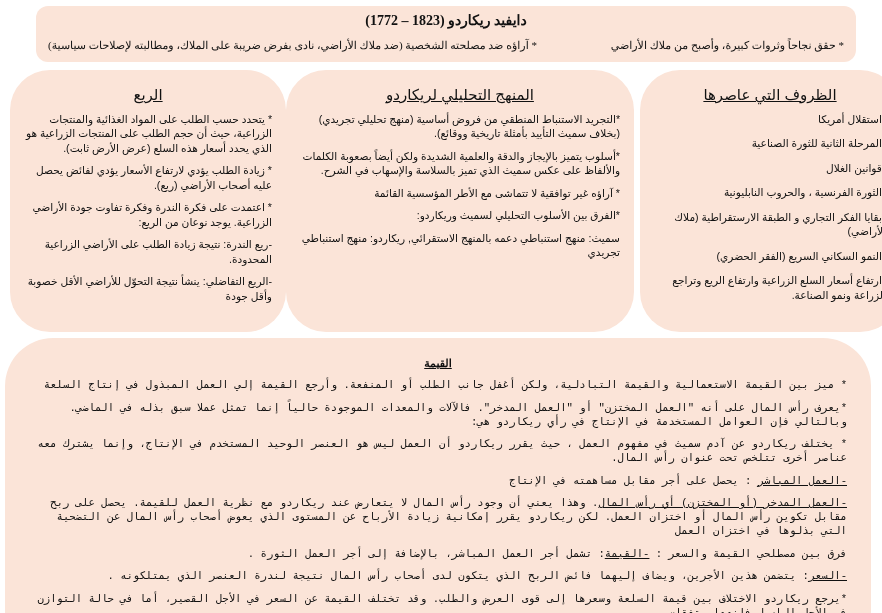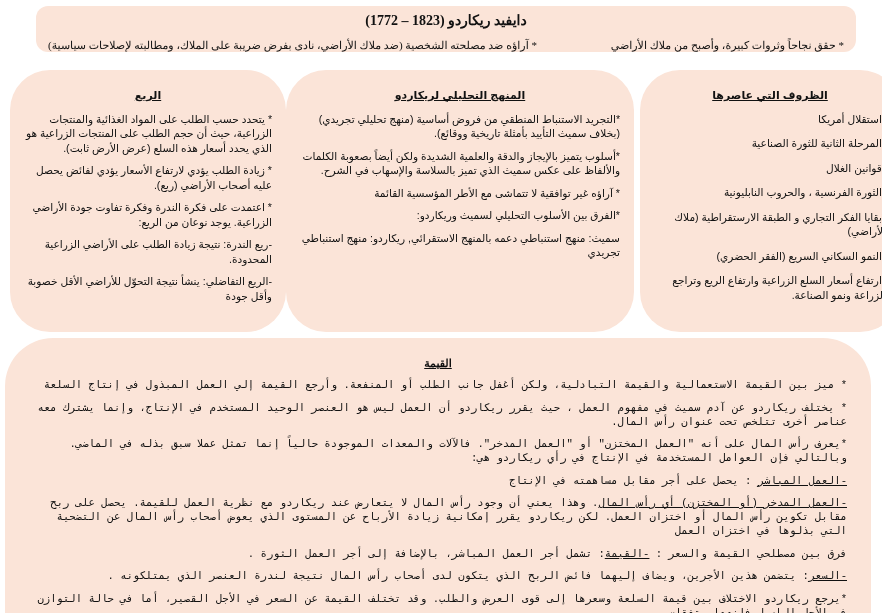--- a/index.html
+++ b/index.html
@@ -2,30 +2,30 @@
 <html><head>
 <meta charset="utf-8">
 <style>
   html, body { margin:0; padding:0; background:#ffffff; }
   body { width:882px; height:613px; position:relative; overflow:hidden;
          font-family:"Liberation Sans", "DejaVu Sans", sans-serif; color:#111; }
   .box { position:absolute; background:#fbe4d8; box-sizing:border-box; direction:rtl; text-align:right; }
   .box p { margin:0; }
 
   
-  #header { left:36px; top:6px; width:820px; height:46px; border-radius:12px; padding:6px 12px 0 12px; }
+  #header { left:36px; top:6px; width:820px; height:56px; border-radius:12px; padding:6px 12px 0 12px; }
   #header .title { text-align:center; font-family:"Liberation Serif","DejaVu Serif",serif; font-weight:bold; font-size:14px; line-height:18px; margin-bottom:8px; }
   #header .facts { display:flex; justify-content:space-between; font-family:"Liberation Serif","DejaVu Serif",serif; font-size:11px; line-height:14px; }
 
   
   .col { top:70px; height:262px; border-radius:40px; padding:14px 14px 0 14px; font-size:10.6px; line-height:14.5px; }
   #col-right  { left:640px; width:260px; }
   #col-mid    { left:286px; width:348px; }
   #col-left   { left:10px;  width:276px; }
-  .col .heading { text-align:center; font-weight:bold; text-decoration:underline; font-size:11px; margin:4px 0 9px 0; }
+  .col .heading { text-align:center; font-weight:normal; text-decoration:underline; font-size:15px; margin:4px 0 9px 0; }
   .col .item { margin-bottom:8px; }
   #col-right .item { margin-bottom:10px; }
 
   
   #value { left:5px; top:338px; width:866px; height:340px; border-radius:48px 48px 40px 40px; padding:12px 24px 0 24px;
            font-family:"Liberation Serif","DejaVu Serif",serif; font-size:10.6px; line-height:14px; }
   #value .heading { text-align:center; font-weight:bold; text-decoration:underline; font-size:11px; margin:6px 0 8px 0; }
   #value .item { margin-bottom:8.5px;font-family:Liberation Mono, monospace; }
   .u { text-decoration:underline; }
 </style>
@@ -65,22 +65,22 @@
   <p class="item">* يتحدد حسب الطلب على المواد الغذائية والمنتجات الزراعية، حيث أن حجم الطلب على المنتجات الزراعية هو الذي يحدد أسعار هذه السلع (عرض الأرض ثابت).</p>
   <p class="item">* زيادة الطلب يؤدي لارتفاع الأسعار يؤدي لفائض يحصل عليه أصحاب الأراضي (ريع).</p>
   <p class="item">* اعتمدت على فكرة الندرة وفكرة تفاوت جودة الأراضي الزراعية. يوجد نوعان من الريع:</p>
   <p class="item">-ريع الندرة: نتيجة زيادة الطلب على الأراضي الزراعية المحدودة.</p>
   <p class="item">-الريع التفاضلي: ينشأ نتيجة التحوّل للأراضي الأقل خصوبة وأقل جودة</p>
 </div>
 
 <div class="box" id="value">
   <p class="heading">القيمة</p>
   <p class="item">* ميز بين القيمة الاستعمالية والقيمة التبادلية، ولكن أغفل جانب الطلب أو المنفعة. وأرجع القيمة إلي العمل المبذول في إنتاج السلعة</p>
+  <p class="item">*يعرف رأس المال على أنه "العمل المختزن" أو "العمل المدخر". فالآلات والمعدات الموجودة حالياً إنما تمثل عملا سبق بذله في الماضي. وبالتالي فإن العوامل المستخدمة في الإنتاج في رأي ريكاردو هي:</p>
   <p class="item">* يختلف ريكاردو عن آدم سميث في مفهوم العمل ، حيث يقرر ريكاردو أن العمل ليس هو العنصر الوحيد المستخدم في الإنتاج، وإنما يشترك معه عناصر أخرى تتلخص تحت عنوان رأس المال.</p>
-  <p class="item">*يعرف رأس المال على أنه "العمل المختزن" أو "العمل المدخر". فالآلات والمعدات الموجودة حالياً إنما تمثل عملا سبق بذله في الماضي. وبالتالي فإن العوامل المستخدمة في الإنتاج في رأي ريكاردو هي:</p>
   <p class="item">
     <span class="u">-العمل المباشر</span><span> : يحصل على أجر مقابل مساهمته في الإنتاج</span>
   </p>
   <p class="item">
     <span class="u">-العمل المدخر (أو المختزن) أي رأس المال</span><span>. وهذا يعني أن وجود رأس المال لا يتعارض عند ريكاردو مع نظرية العمل للقيمة. يحصل على ربح مقابل تكوين رأس المال أو اختزان العمل. لكن ريكاردو يقرر إمكانية زيادة الأرباح عن المستوى الذي يعوض أصحاب رأس المال عن التضحية التي بذلوها في اختزان العمل</span>
   </p>
   <p class="item">
     <span>فرق بين مصطلحي القيمة والسعر : </span><span class="u">-القيمة</span><span>: تشمل أجر العمل المباشر، بالإضافة إلى أجر العمل الثورة .</span>
   </p>
   <p class="item">

